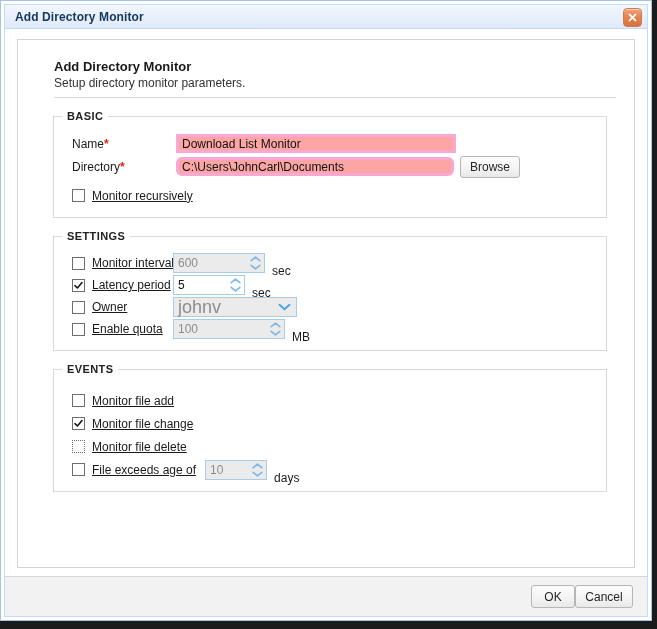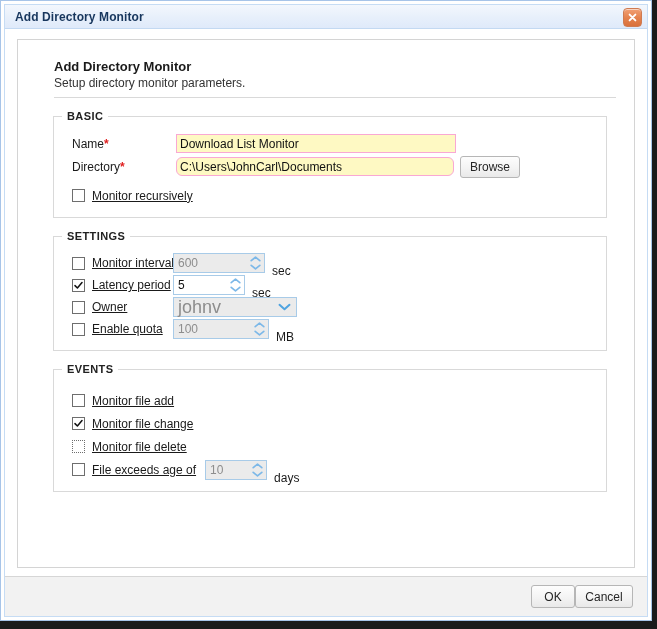--- a/index.html
+++ b/index.html
@@ -140,22 +140,22 @@
     font-size: 12px;
     color: #1a1a1a;
     white-space: nowrap;
   }
   .req { color: #e02020; font-weight: bold; }
 
   .lbl-col { width: 104px; flex: 0 0 104px; }
 
   
   .txt {
-    border: 1px solid #f9a8d4;
-    background: #fef9c3;
+    border: 3px solid #f9a8d4;
+    background: #fca5a5;
     height: 19px;
     box-sizing: border-box;
     font-family: "Liberation Sans", sans-serif;
     font-size: 12px;
     color: #111;
     padding: 0 3px;
     outline: none;
   }
   .txt.name-inp  { width: 280px; }
   .txt.dir-inp   { width: 278px; border-radius: 6px; }
@@ -237,21 +237,21 @@
     align-items: center;
     justify-content: center;
     cursor: pointer;
     background: transparent;
   }
   .spin .arrows .up, .spin .arrows .dn { display:block; line-height:0; }
   .spin .arrows .up { margin-bottom: 2px; }
 
   .spin.w-interval { width: 92px; }
   .spin.w-latency  { width: 72px; }
-  .spin.w-quota    { width: 96px; }
+  .spin.w-quota    { width: 112px; }
   .spin.w-age      { width: 62px; }
 
   .unit {
     margin-left: 7px;
     font-size: 12px;
     color: #1a1a1a;
     margin-top: 16px;
   }
 
   

